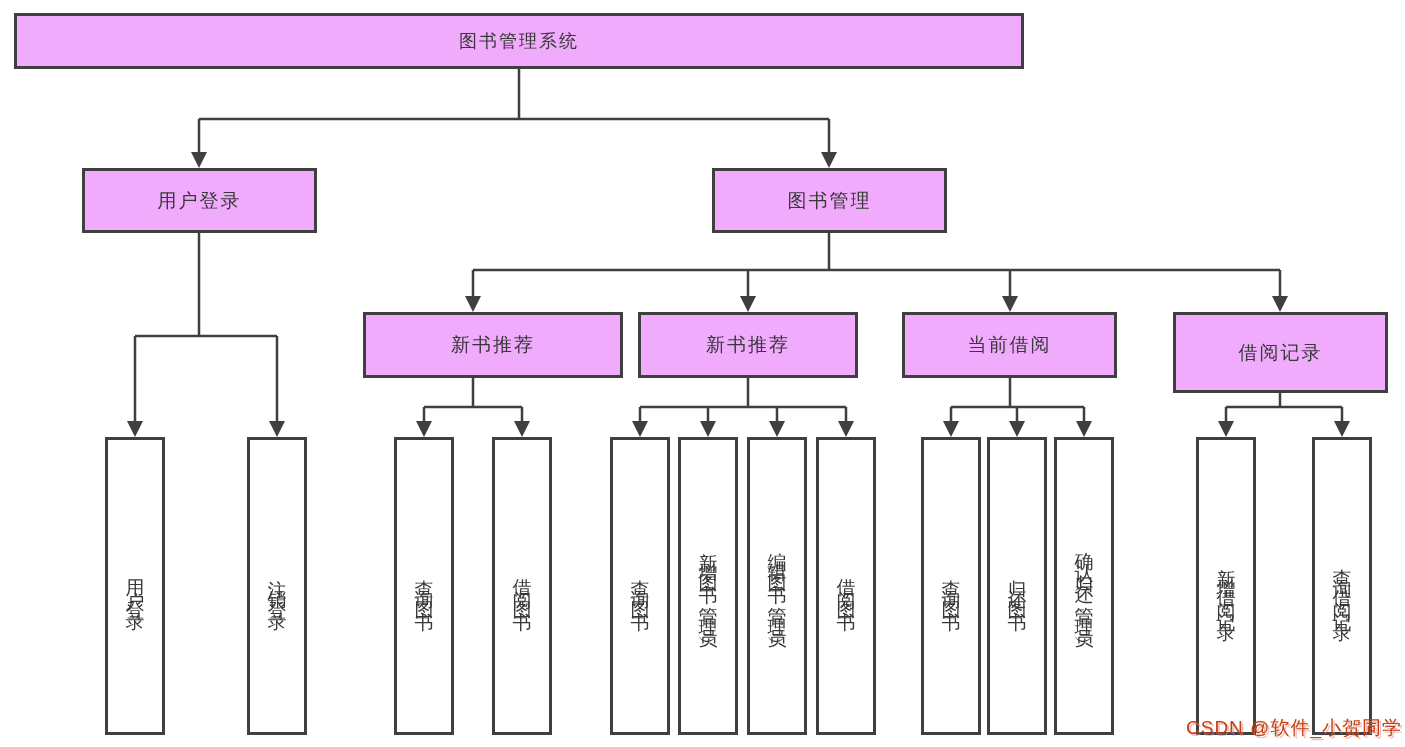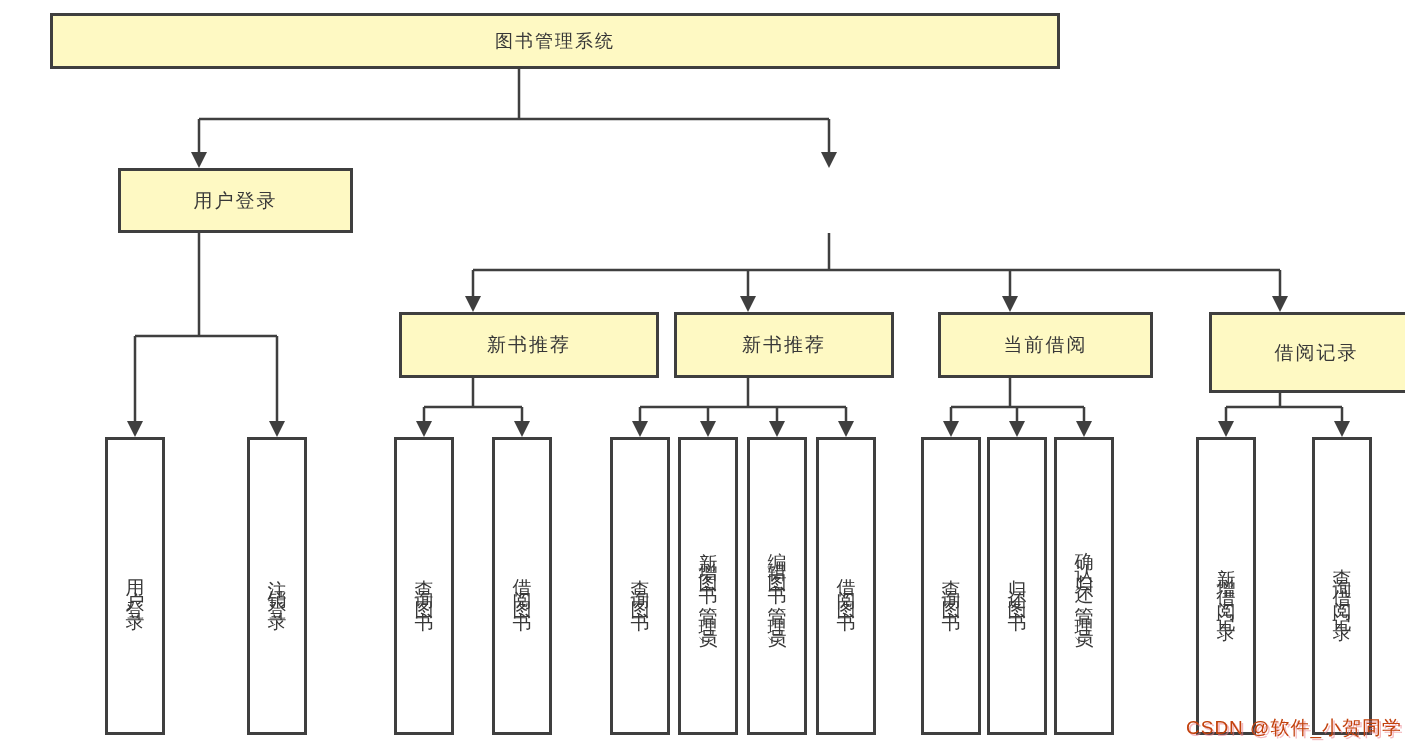--- a/index.html
+++ b/index.html
@@ -7,28 +7,27 @@
     position:relative;
     width:1405px;height:747px;
     background:#ffffff;
     font-family:"Liberation Sans", sans-serif;
     overflow:hidden;
   }
   #connectors{position:absolute;left:0;top:0;width:1405px;height:747px;}
   .box{
     position:absolute;
     box-sizing:border-box;
-    background:#fef9c3;
+    background:#f0abfc;
     border:3px solid #3f3f3f;
     display:flex;align-items:center;justify-content:center;
     color:#383838;
     font-size:19px;
     letter-spacing:2px;
     white-space:nowrap;
-    margin-left:36px;
   }
   .root-box{font-size:18px;}
   .colbox{
     position:absolute;
     box-sizing:border-box;
     top:437px;width:60px;height:298px;
     background:#ffffff;
     border:3px solid #3f3f3f;
     display:flex;align-items:center;justify-content:center;
     color:#383838;
@@ -74,20 +73,21 @@
              M632 421 L648 421 L640 437 Z  M700 421 L716 421 L708 437 Z
              M769 421 L785 421 L777 437 Z  M838 421 L854 421 L846 437 Z
              M943 421 L959 421 L951 437 Z  M1009 421 L1025 421 L1017 437 Z
              M1076 421 L1092 421 L1084 437 Z
              M1218 421 L1234 421 L1226 437 Z  M1334 421 L1350 421 L1342 437 Z"></path>
   </svg>
 
   <div class="box root-box" style="left:14px;top:13px;width:1010px;height:56px">图书管理系统</div>
 
   <div class="box" style="left:82px;top:168px;width:235px;height:65px">用户登录</div>
+  <div class="box" style="left:712px;top:168px;width:235px;height:65px">图书管理</div>
 
   <div class="box" style="left:363px;top:312px;width:260px;height:66px">新书推荐</div>
   <div class="box" style="left:638px;top:312px;width:220px;height:66px">新书推荐</div>
   <div class="box" style="left:902px;top:312px;width:215px;height:66px">当前借阅</div>
   <div class="box" style="left:1173px;top:312px;width:215px;height:81px">借阅记录</div>
 
   <div class="colbox" style="left:105px">
     <span class="vtext">用户登录</span>
   </div>
   <div class="colbox" style="left:247px">

